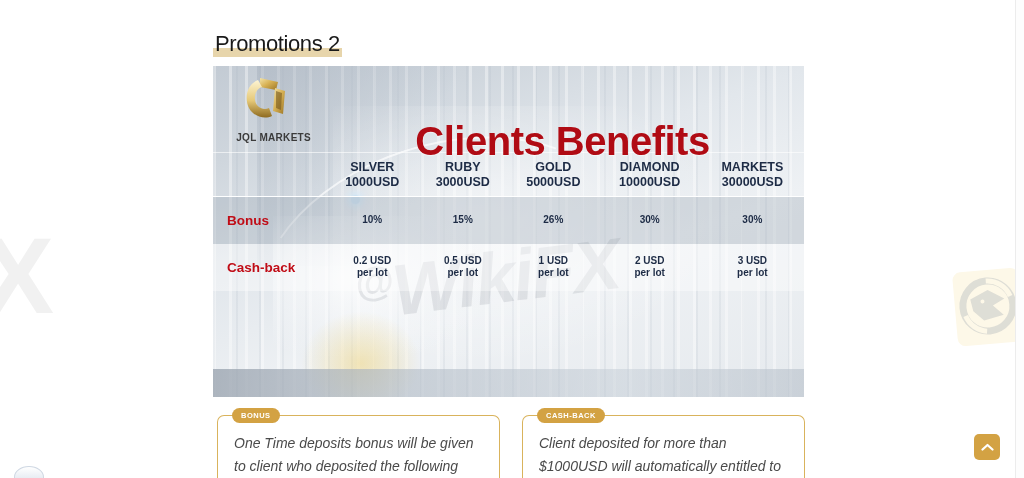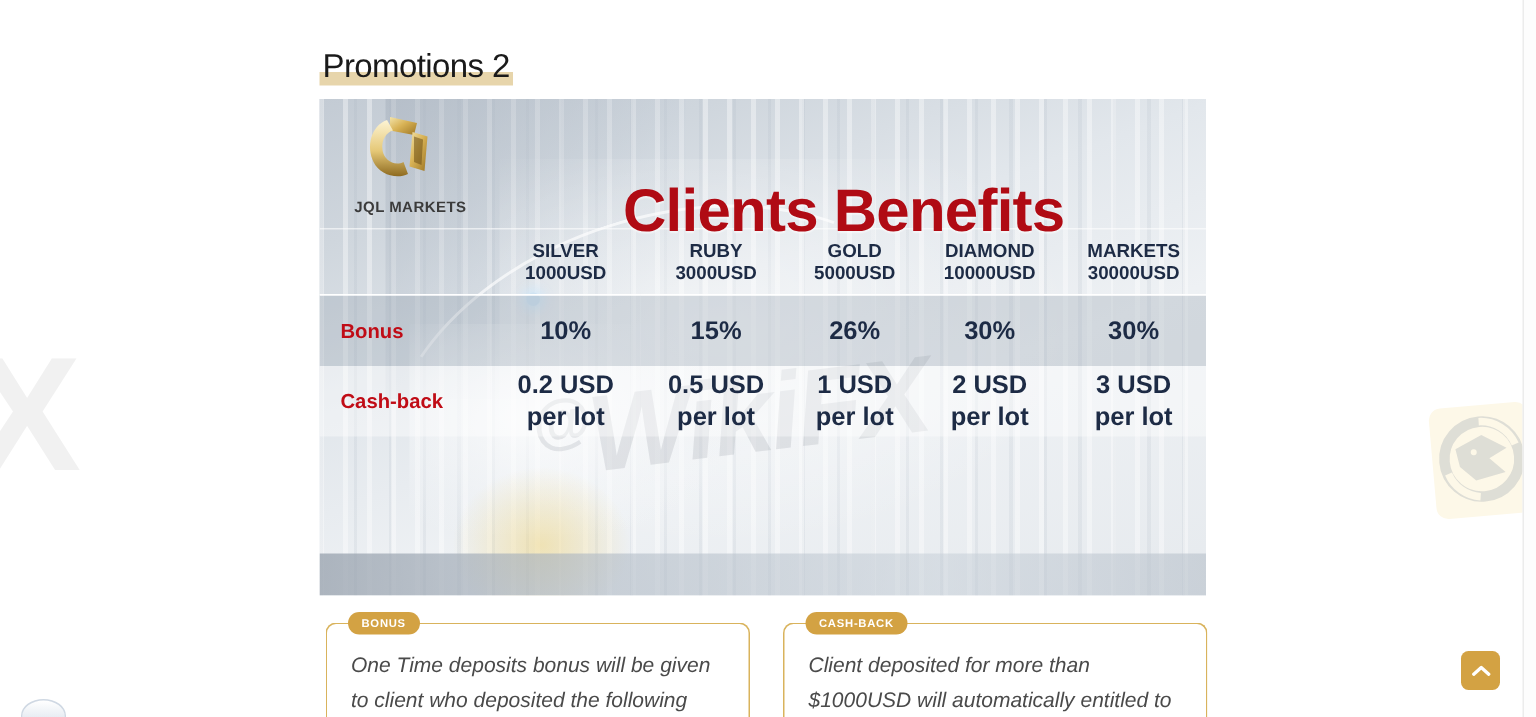--- a/index.html
+++ b/index.html
@@ -129,21 +129,21 @@
     height: 44px;
     font-size: 12.5px; font-weight: bold; color: #1d2b45;
     line-height: 1.18;
     border-bottom: 1px solid rgba(255,255,255,.85);
     border-top: 1px solid rgba(255,255,255,.6);
   }
   tbody tr { height: 47px; }
   tbody tr.shade { background: rgba(146,158,172,.30); }
   tbody tr.light { background: rgba(255,255,255,.40); }
   .rowlabel { font-size: 13.5px; font-weight: bold; color: #c00c16; white-space: nowrap; }
-  .cell { font-size: 17px; font-weight: bold; color: #1d2b45; line-height: 1.25; }
+  .cell { font-size: 10px; font-weight: bold; color: #1d2b45; line-height: 1.25; }
   .mark-check { font-size: 21px; color: #16213c; font-weight: bold; line-height: 1; }
   .mark-dash {
     display: inline-block; width: 20px; height: 4px; background: #16213c; border-radius: 1px;
   }
   .table-footer {
     position: absolute; left: 0; bottom: 0; width: 591px; height: 28px;
     background: linear-gradient(90deg, rgba(150,160,172,.75) 0%, rgba(176,186,197,.6) 33%, rgba(196,205,214,.5) 70%, rgba(183,192,202,.6) 100%);
     z-index: 3;
   }
 

